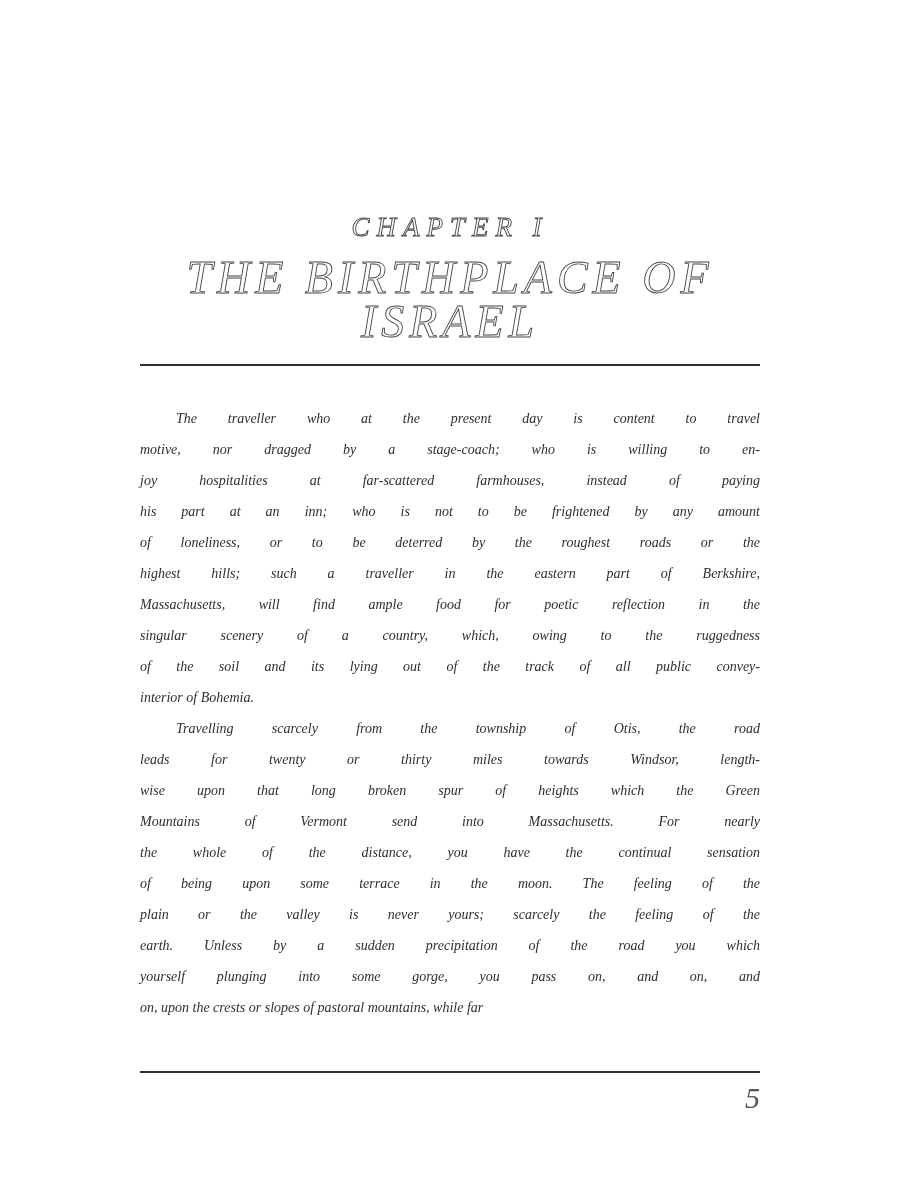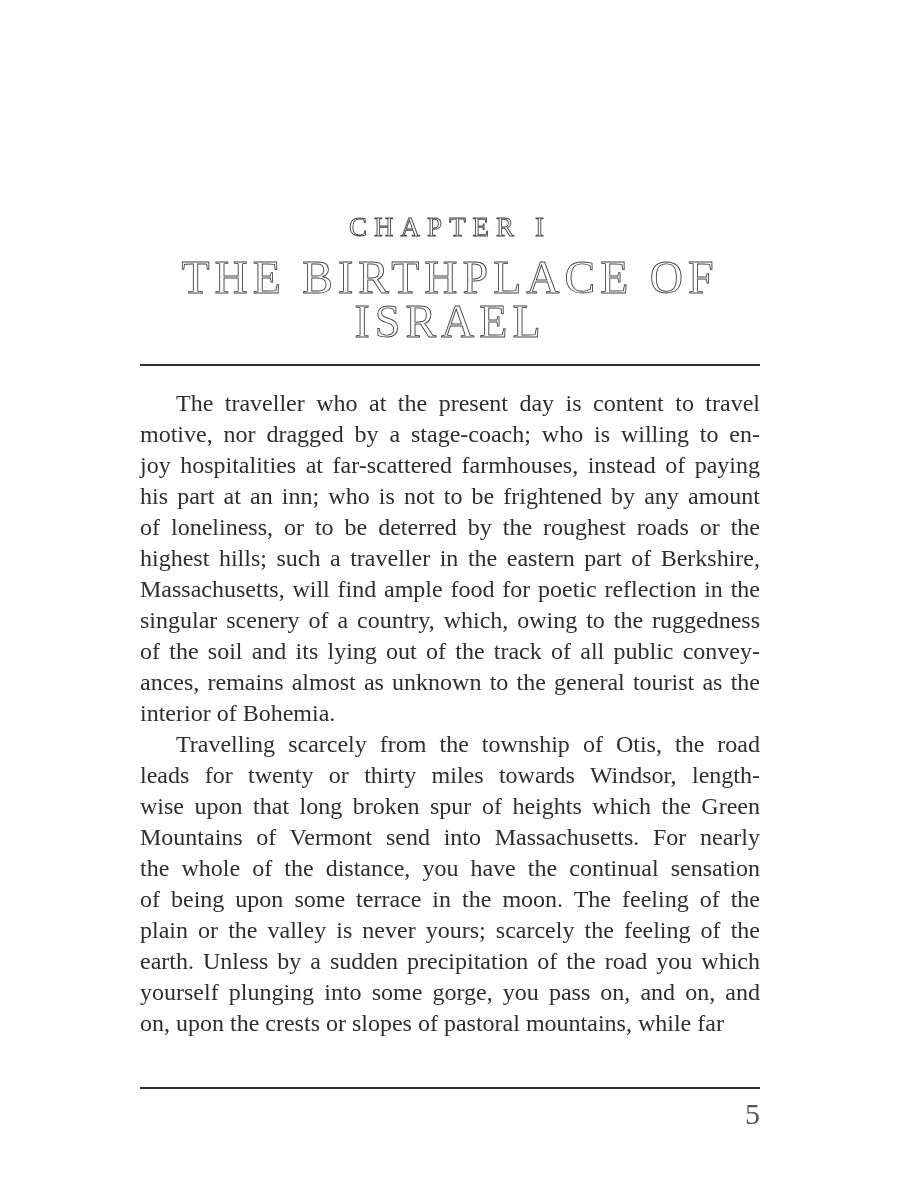--- a/index.html
+++ b/index.html
@@ -12,20 +12,21 @@
     height: 1200px;
     font-family: "Liberation Serif", serif;
     color: var(--text, #2e2e2e);
     overflow: hidden;
   }
   .page {
     width: 900px;
     height: 1200px;
     background: var(--background, #ffffff);
     box-sizing: border-box;
+    font-style: italic;
   }
   .content {
     width: 620px;
     margin: 0 auto;
   }
   .heading-block {
     padding-top: 210px;
     text-align: center;
   }
   .engraved {
@@ -52,22 +53,22 @@
   }
   .rule {
     height: 2px;
     background: var(--rule, #2f2f2f);
     border: none;
     margin: 0;
   }
   .rule-top { margin-top: 20px; }
   .rule-bottom { margin-top: 48px; }
   .body-text {
-    margin-top: 22px;
-    font-size: 24px;
+    margin-top: 37px;
+    font-size: 14px;
     line-height: 31px;
     color: var(--text, #2e2e2e);
   }
   .line {
     text-align: justify;
     text-align-last: justify;
     height: 31px;
     white-space: normal;
   }
   .line.first {
@@ -100,21 +101,20 @@
     <div class="body-text">
         <div class="line first">The traveller who at the present day is content to travel</div>
         <div class="line">motive, nor dragged by a stage-coach; who is willing to en-</div>
         <div class="line">joy hospitalities at far-scattered farmhouses, instead of paying</div>
         <div class="line">his part at an inn; who is not to be frightened by any amount</div>
         <div class="line">of loneliness, or to be deterred by the roughest roads or the</div>
         <div class="line">highest hills; such a traveller in the eastern part of Berkshire,</div>
         <div class="line">Massachusetts, will find ample food for poetic reflection in the</div>
         <div class="line">singular scenery of a country, which, owing to the ruggedness</div>
         <div class="line">of the soil and its lying out of the track of all public convey-</div>
-        <div class="line">ances, remains almost as unknown to the general tourist as the</div>
         <div class="line last">interior of Bohemia.</div>
         <div class="line first">Travelling scarcely from the township of Otis, the road</div>
         <div class="line">leads for twenty or thirty miles towards Windsor, length-</div>
         <div class="line">wise upon that long broken spur of heights which the Green</div>
         <div class="line">Mountains of Vermont send into Massachusetts. For nearly</div>
         <div class="line">the whole of the distance, you have the continual sensation</div>
         <div class="line">of being upon some terrace in the moon. The feeling of the</div>
         <div class="line">plain or the valley is never yours; scarcely the feeling of the</div>
         <div class="line">earth. Unless by a sudden precipitation of the road you which</div>
         <div class="line">yourself plunging into some gorge, you pass on, and on, and</div>

